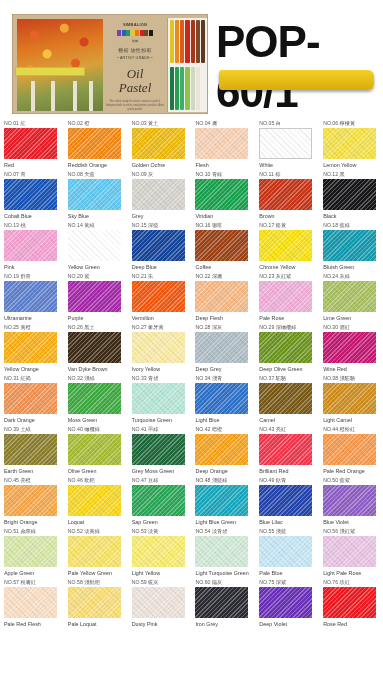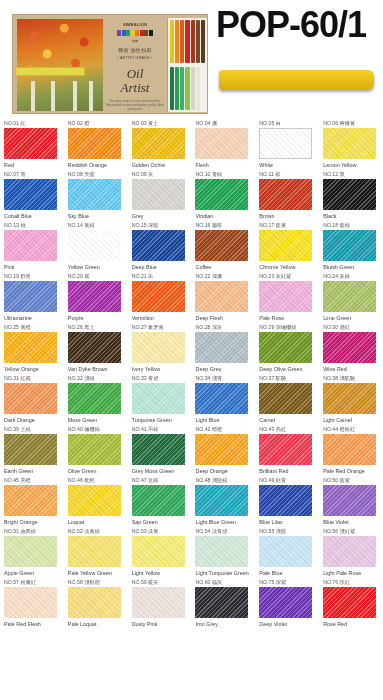--- a/index.html
+++ b/index.html
@@ -59,22 +59,22 @@
     background:#6b5f50; color:#fff; font-size:5px; line-height:8px; text-align:center; border-radius:1px;
   }
   .box-sticks {
     position:absolute; left:154px; top:3px; width:40px; height:94px;
     background:#f2f0ea; border-left:1px solid #b8a078;
   }
   .stick-row { display:flex; gap:1px; padding:2px; height:47px; }
   .stick-row i { flex:1; display:block; border-radius:1px; }
 
   .title {
-    position:absolute; left:216px; top:4px;
-    font-size:36px; font-weight:bold; color:#111;
+    position:absolute; left:216px; top:17px;
+    font-size:44px; font-weight:bold; color:#111;
     letter-spacing:-1px; font-family:"Liberation Sans",sans-serif;
   }
   .title-stick {
     position:absolute; left:219px; top:70px; width:155px; height:20px;
     background:linear-gradient(180deg,#f5cf2a 0%, #e8c016 45%, #d9ab0c 100%);
     border-radius:3px 6px 6px 3px;
     box-shadow:0 2px 3px rgba(0,0,0,.35);
   }
 
   
@@ -123,21 +123,21 @@
             <i style="background:#e8761c"></i>
             <i style="background:#d42020"></i>
           <i style="background:#6e4a22"></i>
             <i style="background:#1a1a1a"></i>
         </div>
         <div class="bc-sub">雄獅</div>
         <div class="bc-cn">藝術 油性粉彩</div>
         <div class="bc-grade">• ARTIST GRADE •</div>
         <div class="bc-script">
           <span>Oil</span><br>
-          <span>Artist</span>
+          <span>Pastel</span>
         </div>
         <div class="bc-para">The colour ready for artists creator to paint it. Indispensable to artists and painters product. Artist grade pastel.</div>
       </div>
 
       <div class="bc-60">60</div>
 
       <div class="box-sticks">
         <div class="stick-row">
           <i style="background:#e8c21c"></i>
             <i style="background:#e88a1c"></i>

